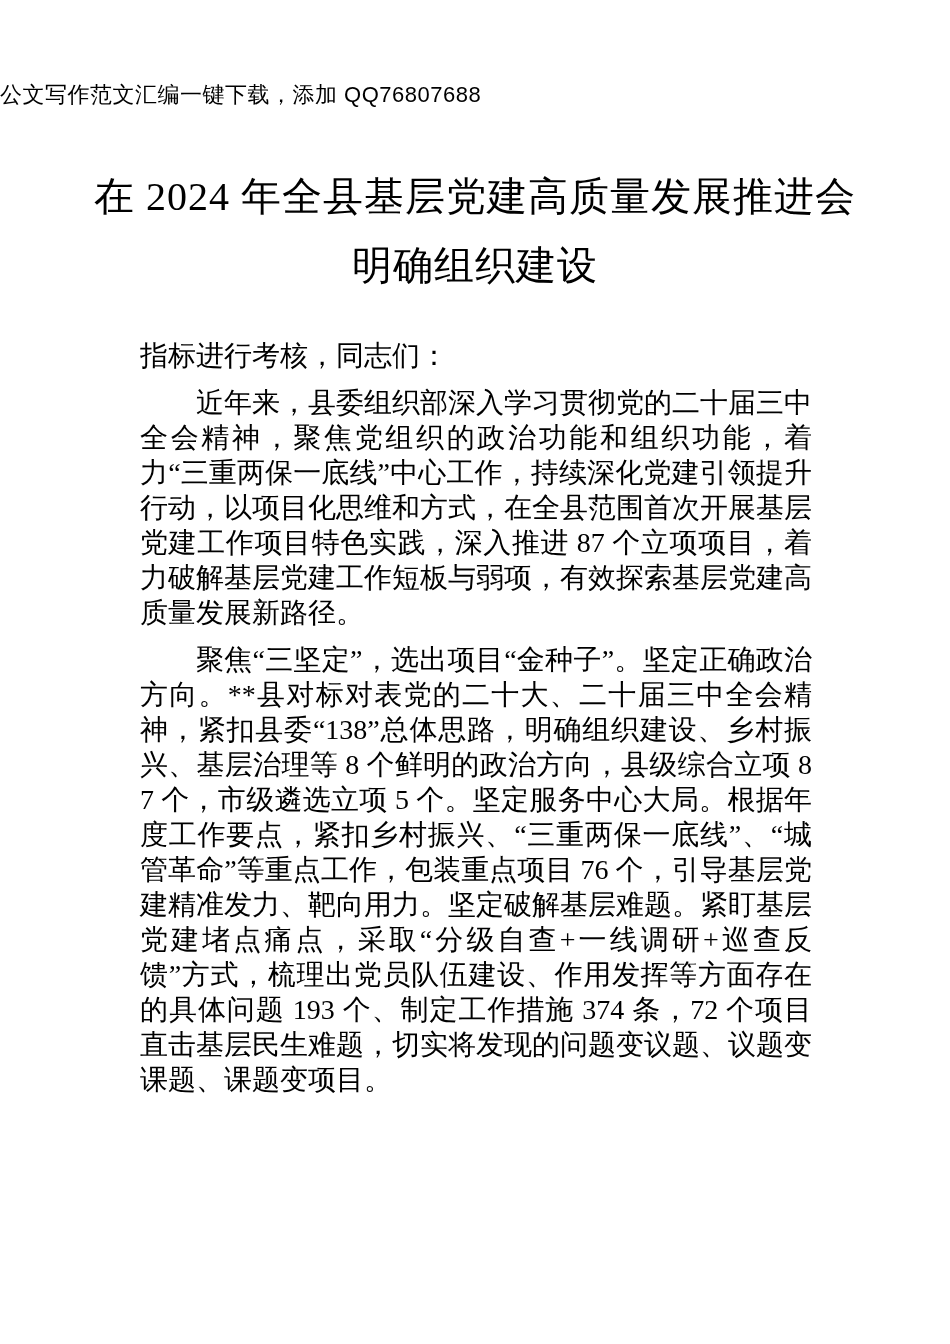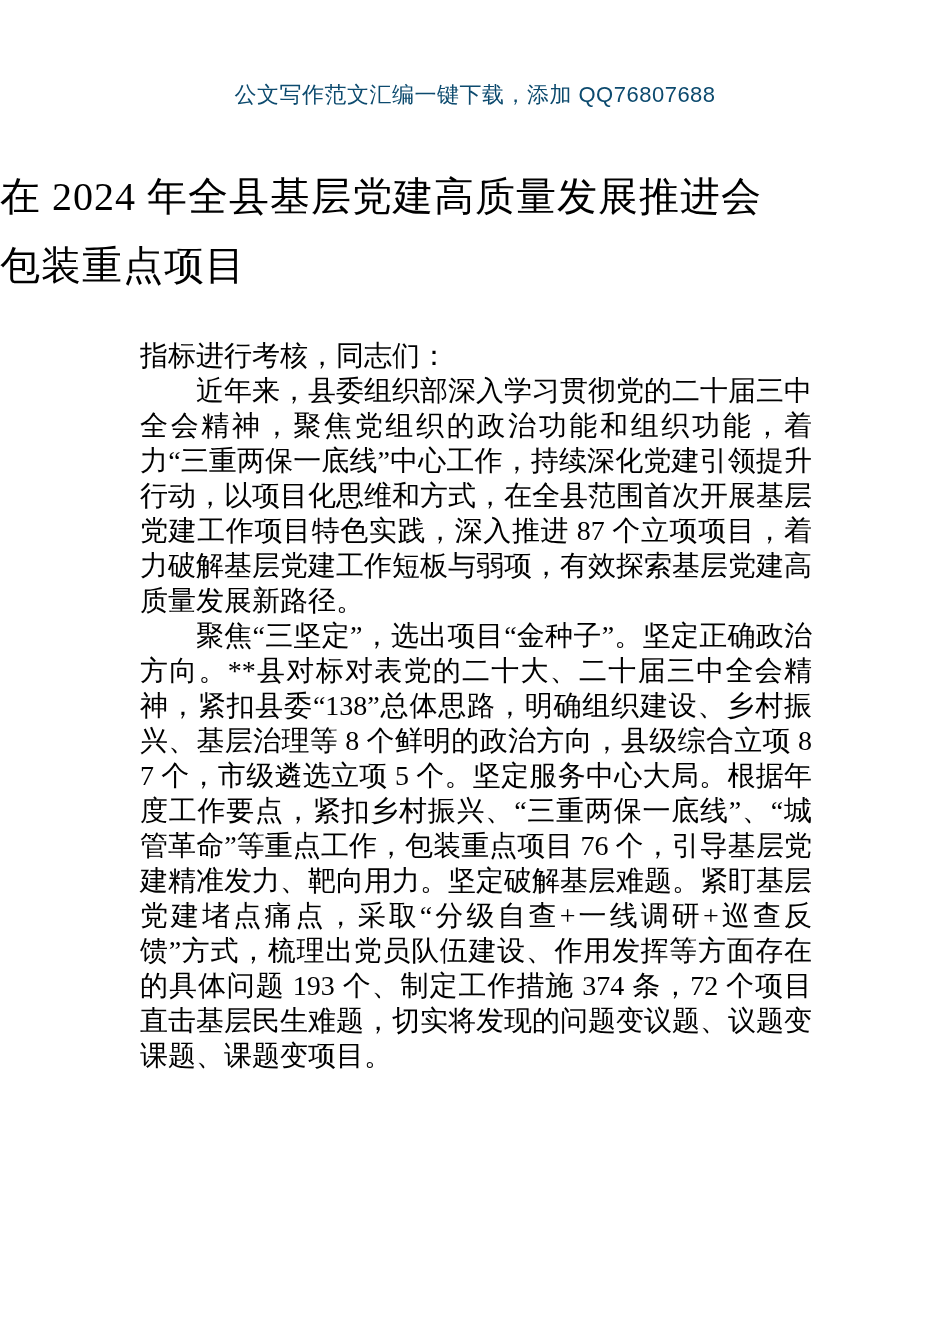--- a/index.html
+++ b/index.html
@@ -14,31 +14,31 @@
     width: 950px;
     height: 1344px;
     background: #ffffff;
     overflow: hidden;
   }
   .header-notice {
     position: absolute;
     top: 80px;
     left: 0;
     width: 100%;
-    text-align: center;
     font-family: "Liberation Sans", sans-serif;
     font-size: 22px;
-    color: #0c4a6e;
+    color: #000000;
     letter-spacing: 0.5px;
   }
   .doc-title {
     position: absolute;
     top: 162px;
     left: 0;
     width: 100%;
+    text-align: center;
     font-size: 40px;
     font-weight: 400;
     line-height: 69px;
     letter-spacing: 1px;
   }
   .doc-body {
     position: absolute;
     top: 338px;
     left: 140px;
     width: 672px;
@@ -46,32 +46,33 @@
     line-height: 35px;
     text-align: justify;
     text-justify: inter-ideograph;
     word-break: break-all;
   }
   .doc-body p {
     margin: 0;
   }
   .doc-body p.indent {
     text-indent: 2em;
+    margin-top: 12px;
   }
 </style>
 </head>
 <body>
 
 <div class="page">
 
   <div class="header-notice">公文写作范文汇编一键下载，添加 QQ76807688</div>
 
   <div class="doc-title">
     <div>在 2024 年全县基层党建高质量发展推进会</div>
-    <div>包装重点项目</div>
+    <div>明确组织建设</div>
   </div>
 
   <div class="doc-body">
     <p>指标进行考核，同志们：</p>
     <p class="indent">近年来，县委组织部深入学习贯彻党的二十届三中全会精神，聚焦党组织的政治功能和组织功能，着力“三重两保一底线”中心工作，持续深化党建引领提升行动，以项目化思维和方式，在全县范围首次开展基层党建工作项目特色实践，深入推进 87 个立项项目，着力破解基层党建工作短板与弱项，有效探索基层党建高质量发展新路径。</p>
     <p class="indent">聚焦“三坚定”，选出项目“金种子”。坚定正确政治方向。**县对标对表党的二十大、二十届三中全会精神，紧扣县委“138”总体思路，明确组织建设、乡村振兴、基层治理等 8 个鲜明的政治方向，县级综合立项 87 个，市级遴选立项 5 个。坚定服务中心大局。根据年度工作要点，紧扣乡村振兴、“三重两保一底线”、“城管革命”等重点工作，包装重点项目 76 个，引导基层党建精准发力、靶向用力。坚定破解基层难题。紧盯基层党建堵点痛点，采取“分级自查+一线调研+巡查反馈”方式，梳理出党员队伍建设、作用发挥等方面存在的具体问题 193 个、制定工作措施 374 条，72 个项目直击基层民生难题，切实将发现的问题变议题、议题变课题、课题变项目。</p>
   </div>
 
 </div>
 

